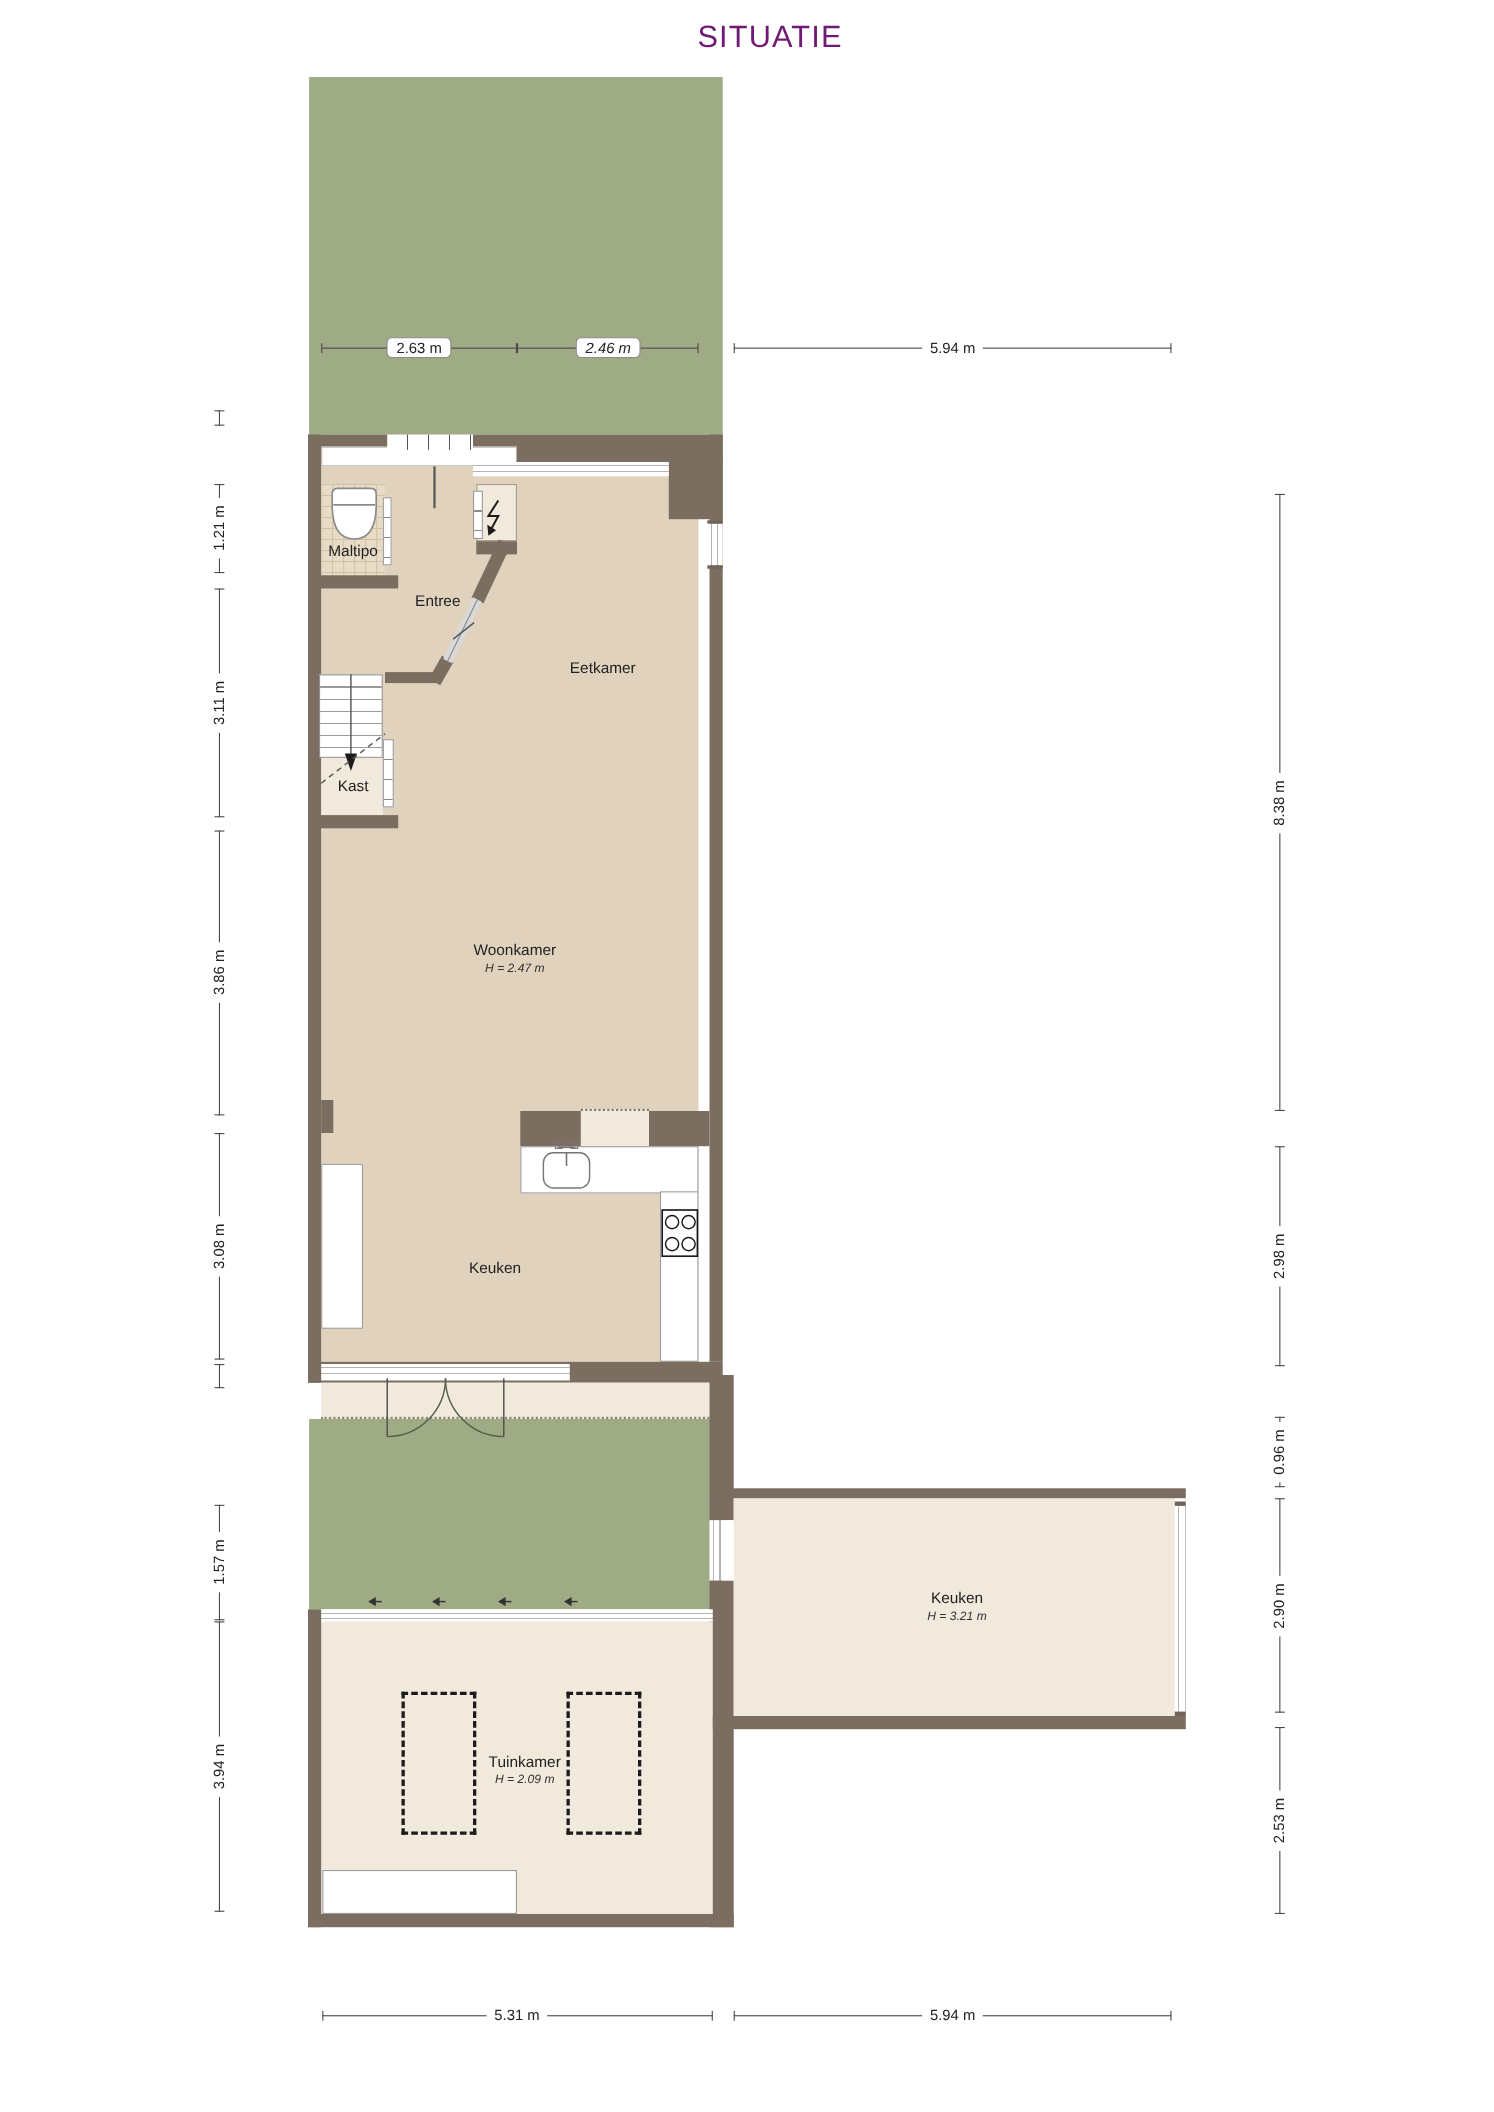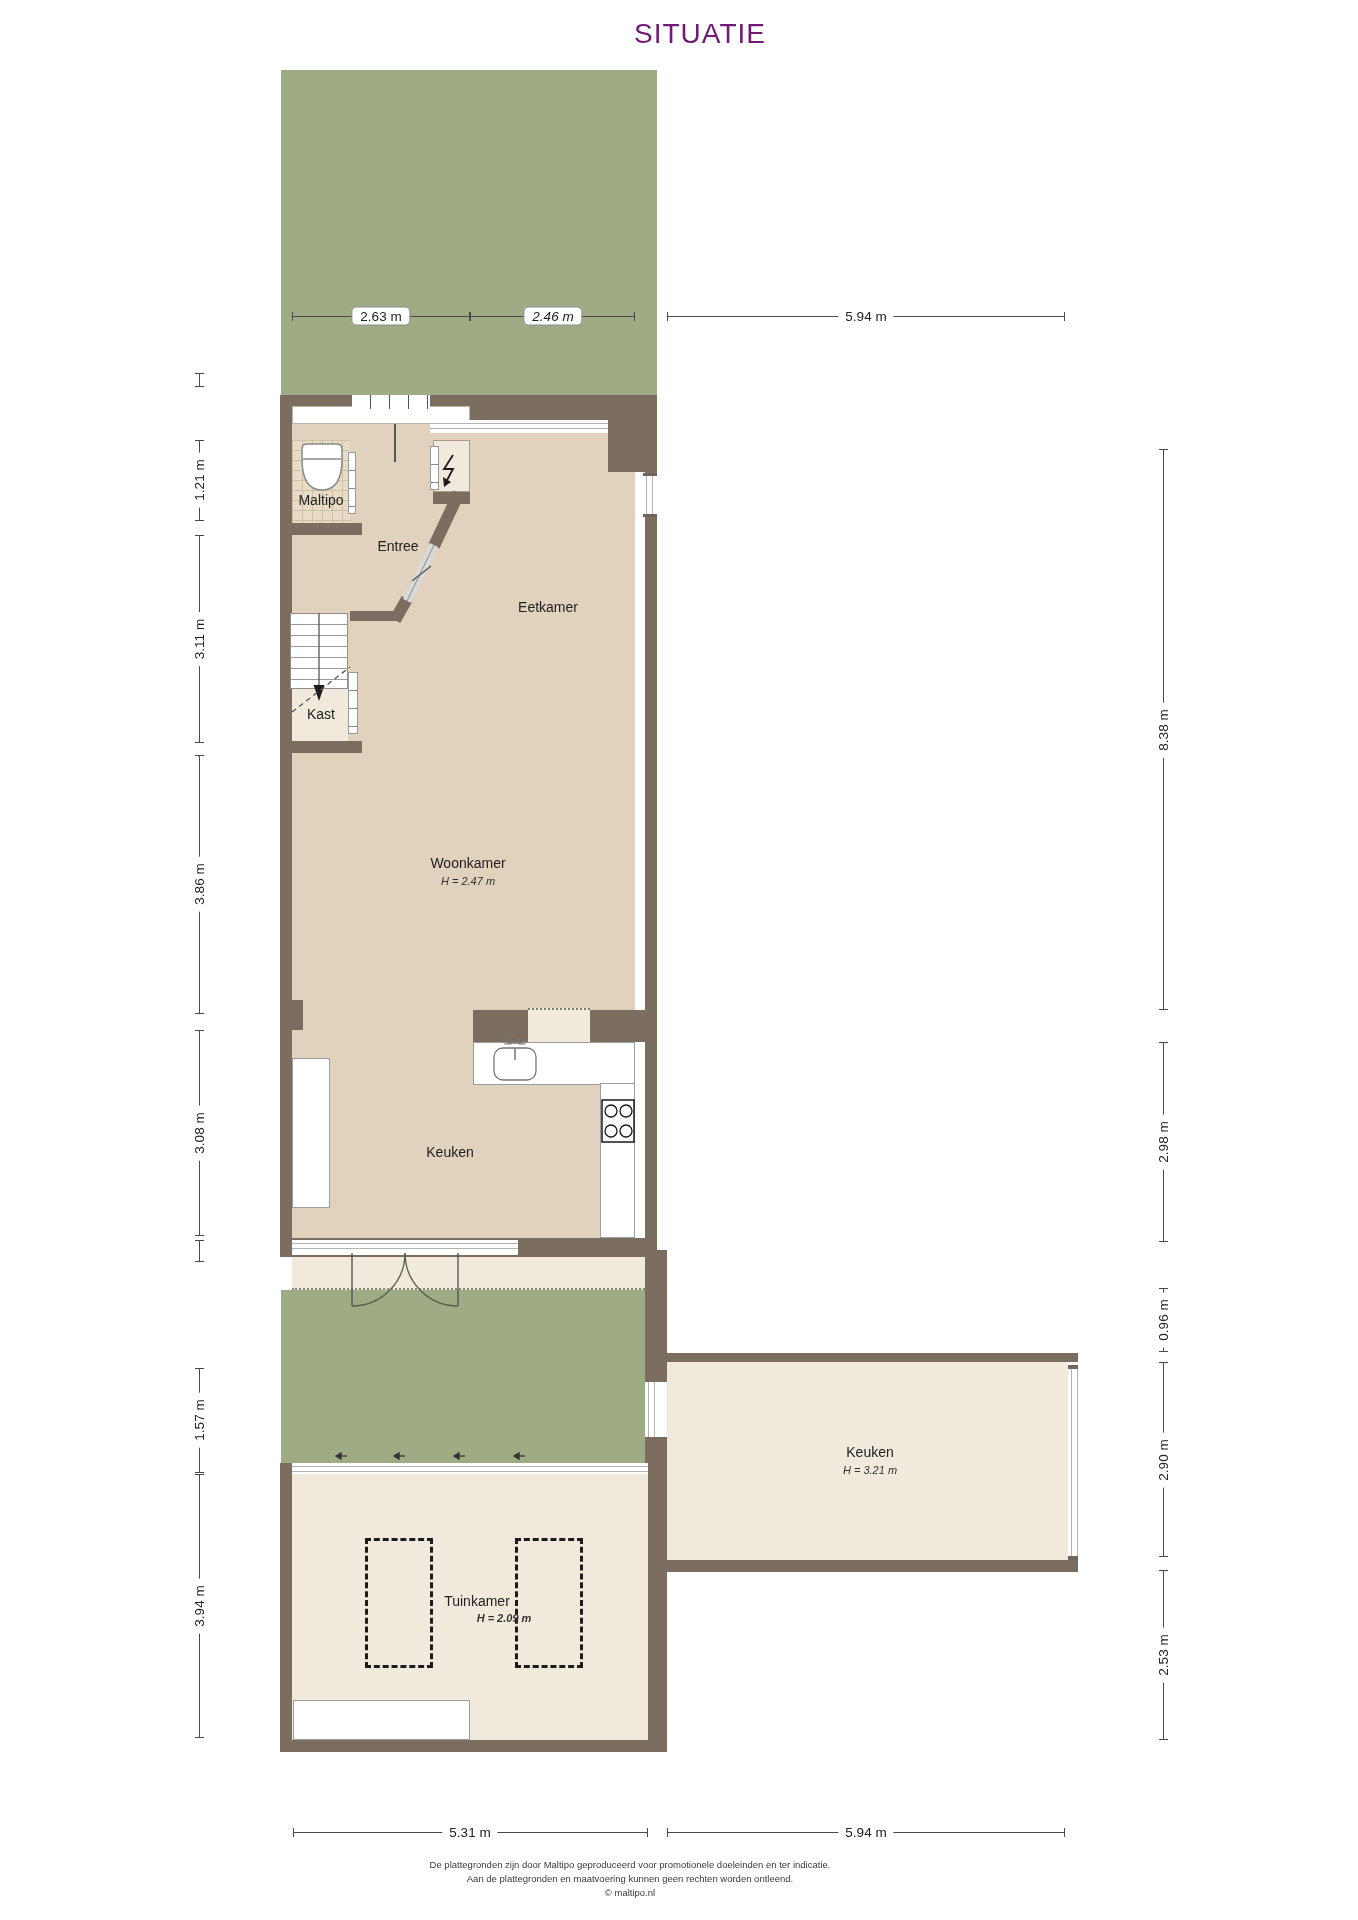--- a/index.html
+++ b/index.html
@@ -172,21 +172,21 @@
   </svg>
 
   <div class="rlabel" style="left:321px;top:500px;">Maltipo</div>
   <div class="rlabel" style="left:398px;top:514px;margin-top:32px;">Entree</div>
   <div class="rlabel" style="left:548px;top:607px;">Eetkamer</div>
   <div class="rlabel" style="left:321px;top:714px;">Kast</div>
   <div class="rlabel" style="left:468px;top:863px;">Woonkamer</div>
   <div class="hlabel" style="left:468px;top:881px;">H = 2.47 m</div>
   <div class="rlabel" style="left:450px;top:1152px;">Keuken</div>
   <div class="rlabel" style="left:477px;top:1601px;">Tuinkamer</div>
-  <div class="hlabel" style="left:504px;top:1618px;font-weight:bold;">H = 2.09 m</div>
+  <div class="hlabel" style="left:477px;top:1618px;">H = 2.09 m</div>
   <div class="rlabel" style="left:870px;top:1452px;">Keuken</div>
   <div class="hlabel" style="left:870px;top:1470px;">H = 3.21 m</div>
 
   <div class="dim-h" style="left:292px;top:316px;width:178px;"></div>
   <div class="dim-h" style="left:470px;top:316px;width:165px;"></div>
   <div class="dim-h" style="left:667px;top:316px;width:398px;"></div>
   <div class="dim-box" style="left:381px;top:316px;">2.63 m</div>
   <div class="dim-box" style="left:553px;top:316px;font-style:italic;">2.46 m</div>
   <div class="dim-plain-h" style="left:866px;top:316px;">5.94 m</div>
 
@@ -214,19 +214,14 @@
   <div class="dim-plain-v" style="left:1163px;top:1142px;">2.98 m</div>
   <div class="dim-plain-v" style="left:1163px;top:1320px;">0.96 m</div>
   <div class="dim-plain-v" style="left:1163px;top:1460px;">2.90 m</div>
   <div class="dim-plain-v" style="left:1163px;top:1655px;">2.53 m</div>
 
   <div class="dim-h" style="left:293px;top:1832px;width:355px;"></div>
   <div class="dim-h" style="left:667px;top:1832px;width:398px;"></div>
   <div class="dim-plain-h" style="left:470px;top:1832px;">5.31 m</div>
   <div class="dim-plain-h" style="left:866px;top:1832px;">5.94 m</div>
 
-  <div class="footer">
-    <div>De plattegronden zijn door Maltipo geproduceerd voor promotionele doeleinden en ter indicatie.</div>
-    <div>Aan de plattegronden en maatvoering kunnen geen rechten worden ontleend.</div>
-    <div>© maltipo.nl</div>
-  </div>
 
 </div>
 
 </body></html>

